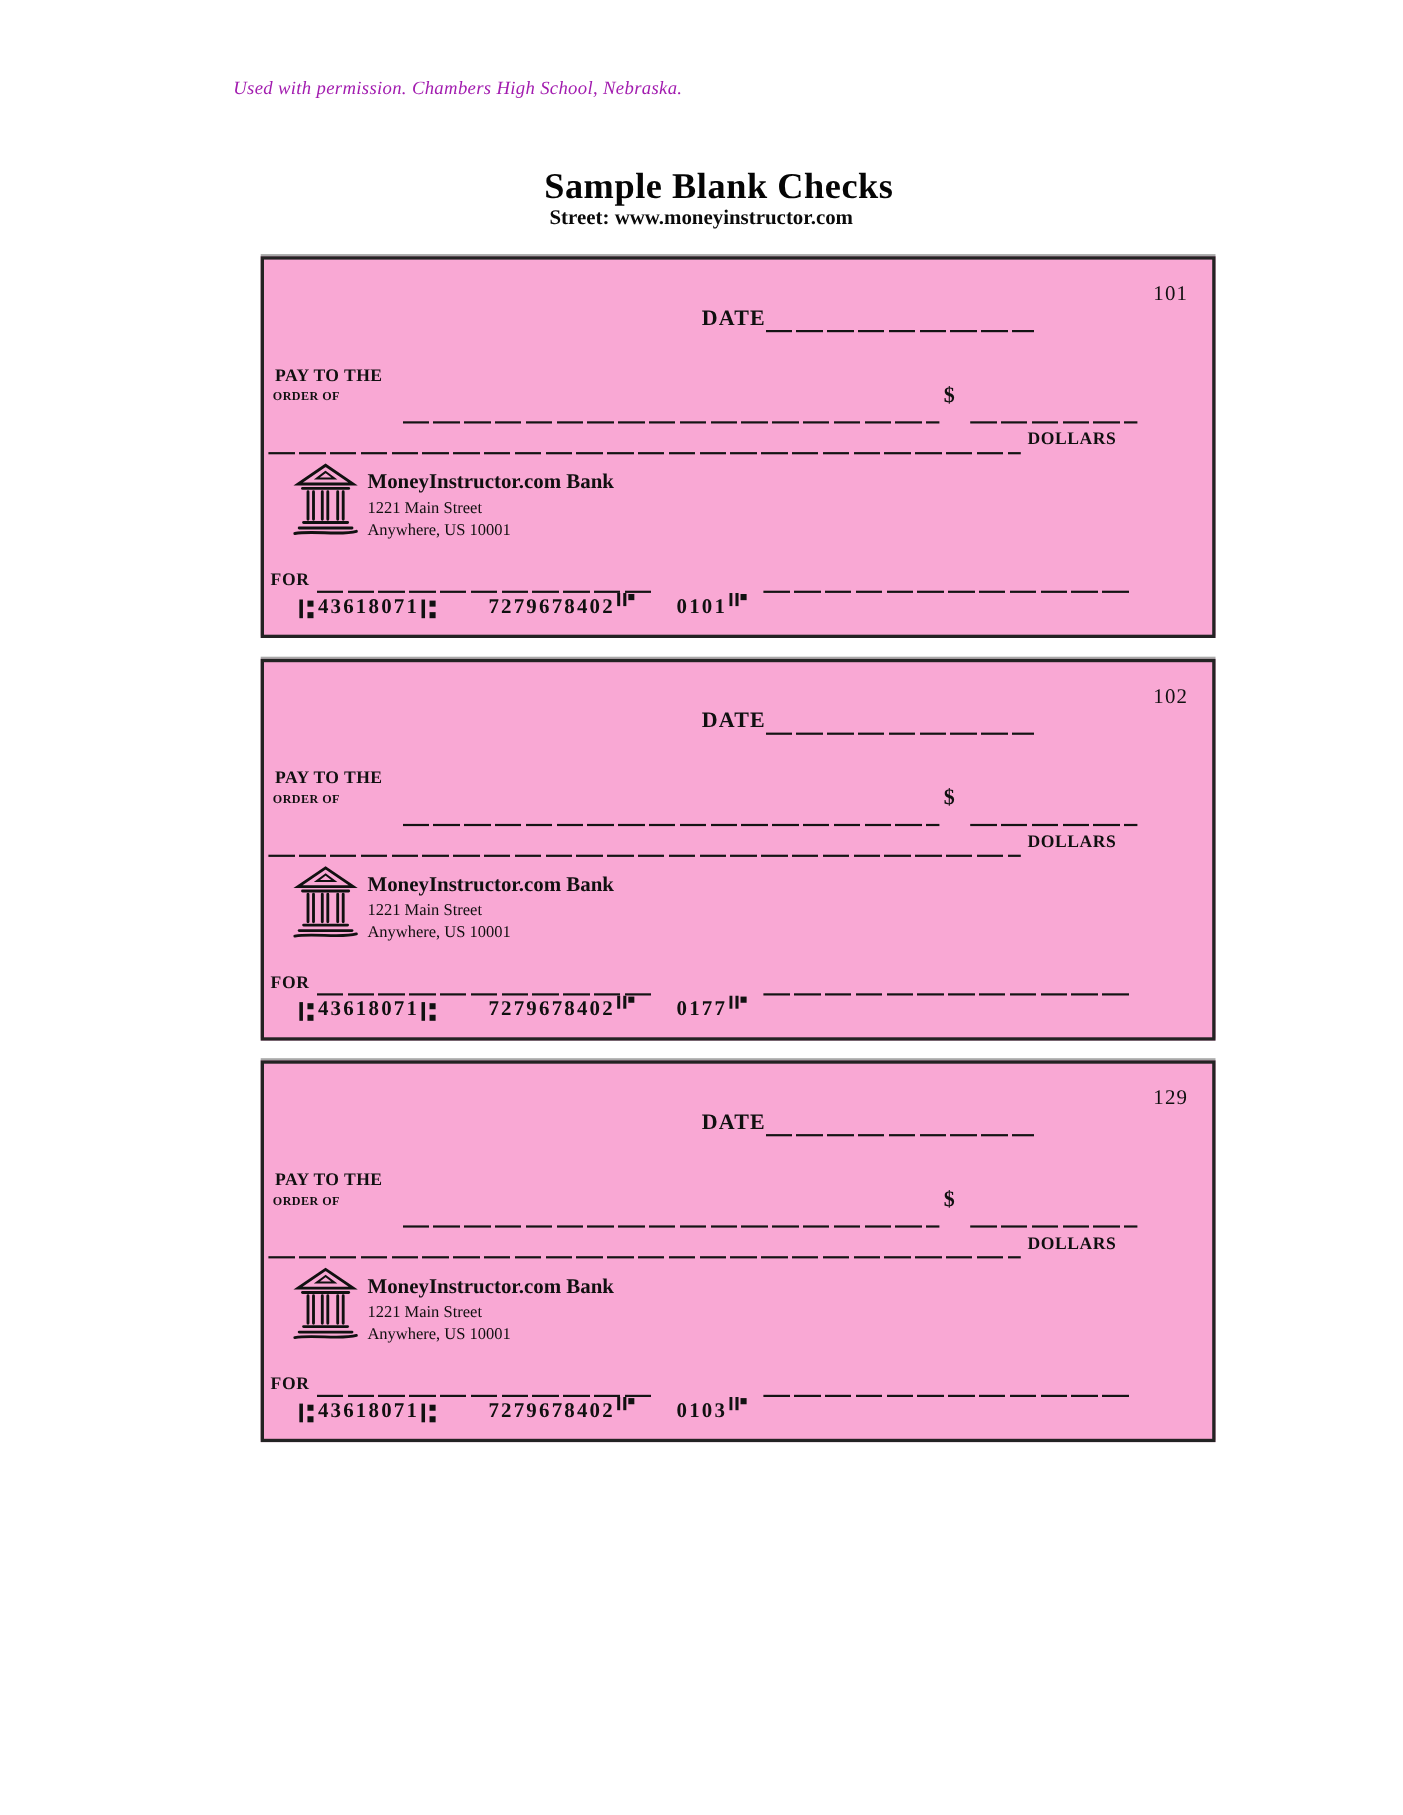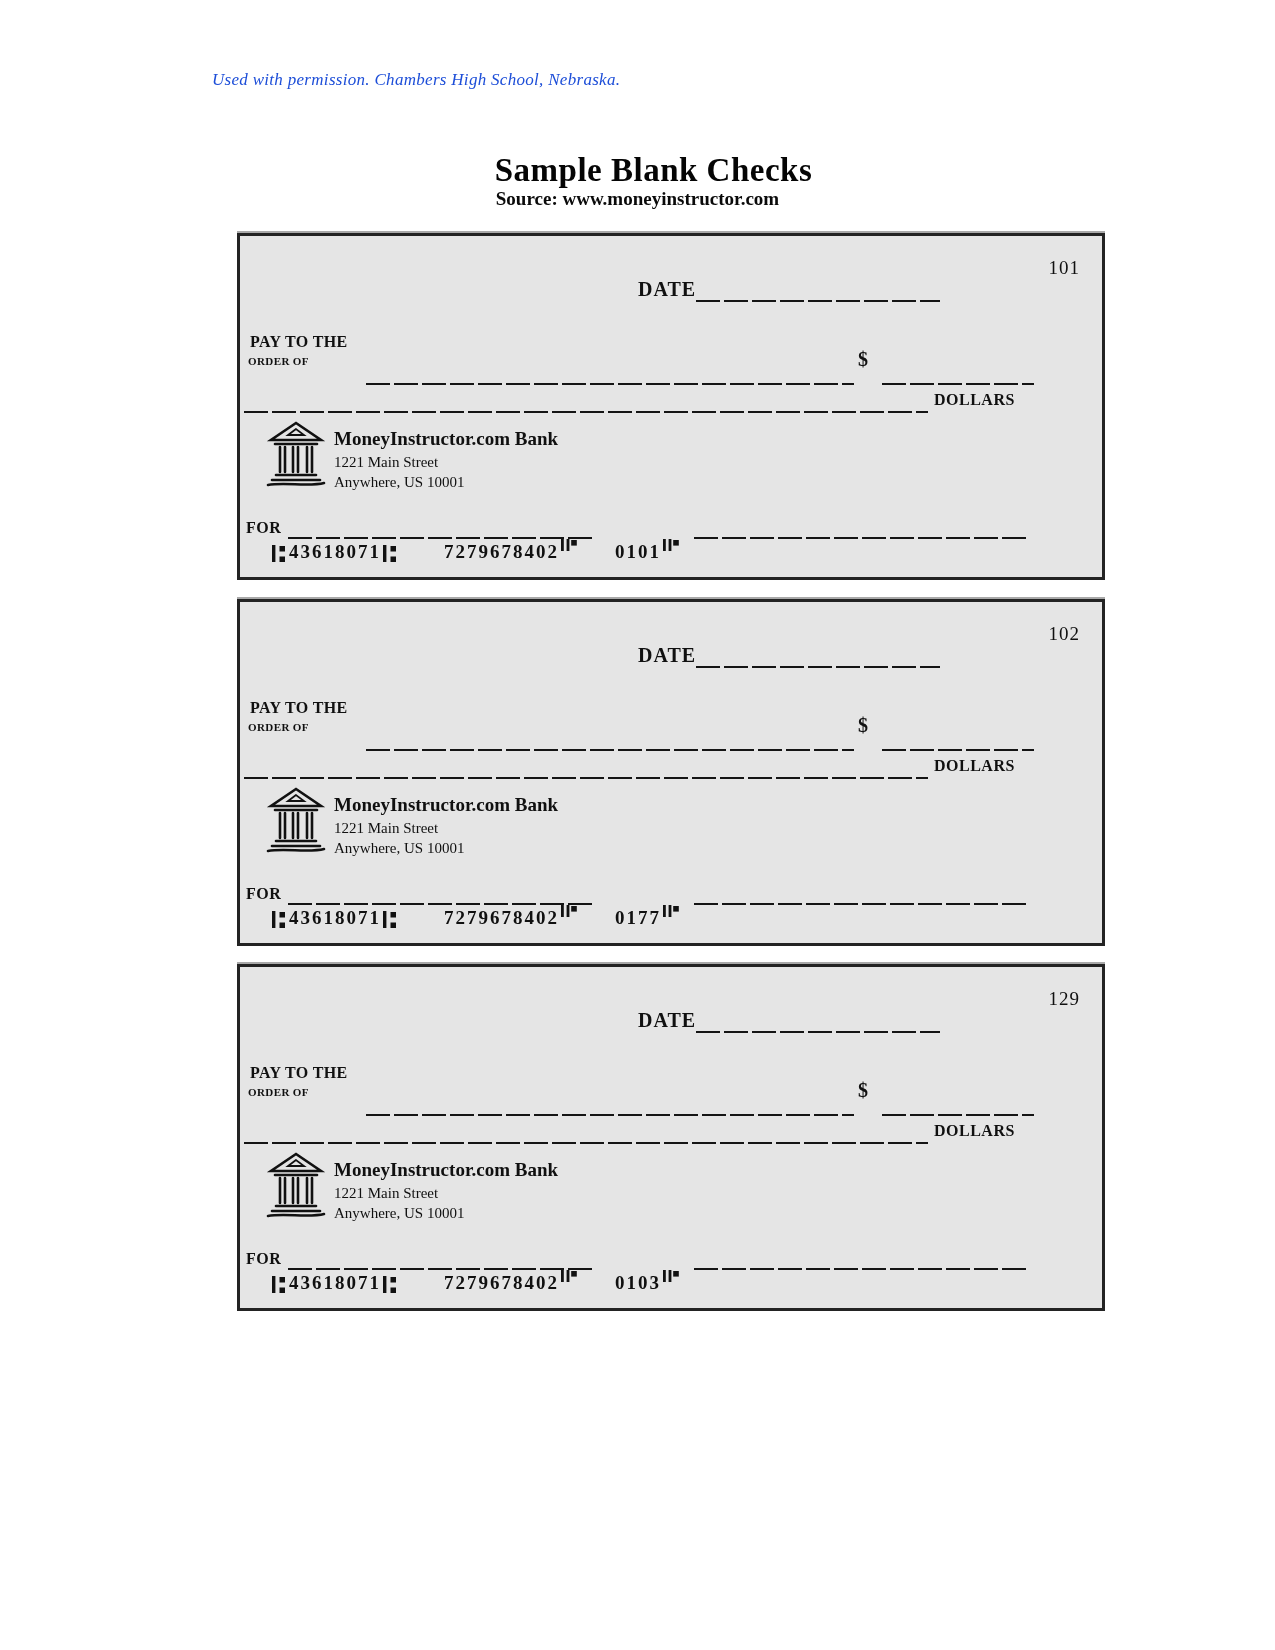--- a/index.html
+++ b/index.html
@@ -3,33 +3,33 @@
 <meta charset="utf-8">
 <style>
   html,body{margin:0;padding:0;background:#ffffff;}
   .page{
     position:relative;width:1275px;height:1650px;background:#ffffff;
     font-family:"Liberation Serif","DejaVu Serif",serif;color:#101010;
     overflow:hidden;
   }
   .attribution{
     position:absolute;left:212px;top:70px;
-    font-style:italic;font-size:17px;color:#1d4ed8;letter-spacing:.3px;
+    font-style:italic;font-size:17px;color:#a21caf;letter-spacing:.3px;
   }
   .title{
     position:absolute;left:0;top:136px;width:100%;margin:16px;
     text-align:center;font-size:33px;font-weight:700;letter-spacing:.5px;color:#050505;
   }
   .source{
     position:absolute;left:0;top:188px;width:100%;
     text-align:center;font-size:19px;font-weight:700;color:#0a0a0a;
   }
   .check{
     position:absolute;left:237px;width:868px;height:347px;
-    background:#e5e5e5;border:3px solid #232323;box-sizing:border-box;
+    background:#f9a8d4;border:3px solid #232323;box-sizing:border-box;
     box-shadow:0 -2px 0 0 #a9a9a9;
   }
   .check *{position:absolute;}
   .check-number{top:21px;right:22px;font-size:19px;font-weight:400;letter-spacing:1px;}
   .date-label{left:398px;top:42px;font-size:20px;font-weight:700;letter-spacing:1px;}
   .pay1{left:10px;top:97px;font-size:16px;font-weight:700;letter-spacing:.4px;}
   .pay2{left:8px;top:119px;font-size:11px;font-weight:700;letter-spacing:.4px;}
   .dollar-sign{left:618px;top:112px;font-size:20px;font-weight:700;}
   .dollars-label{left:694px;top:155px;font-size:16px;font-weight:700;letter-spacing:.5px;}
   .bank-name{left:94px;top:192px;font-size:19px;font-weight:700;}
@@ -85,21 +85,21 @@
       <path d="M6 60 H54"></path>
       <path d="M2 65 C18 62 44 67 58 63"></path>
     </g>
   </defs>
 </svg>
 
 <div class="page">
 
   <div class="attribution">Used with permission. Chambers High School, Nebraska.</div>
   <h1 class="title">Sample Blank Checks</h1>
-  <div class="source">Source: www.moneyinstructor.com</div>
+  <div class="source">Street: www.moneyinstructor.com</div>
 
   <section class="check" style="top:233px">
     <div class="check-number">101</div>
     <span class="date-label">DATE</span>
     <span class="wline date-line"></span>
     <span class="pay1">PAY TO THE</span>
     <span class="pay2">ORDER OF</span>
     <span class="wline payee-line"></span>
     <span class="dollar-sign">$</span>
     <span class="wline amount-line"></span>

